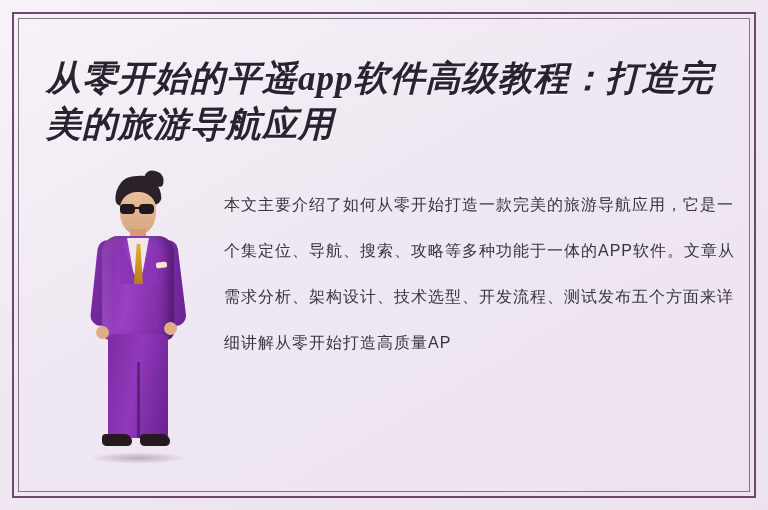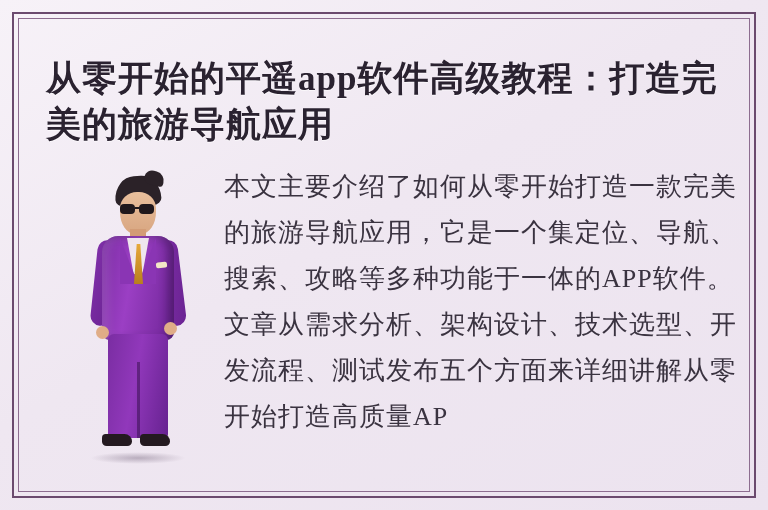--- a/index.html
+++ b/index.html
@@ -40,31 +40,32 @@
   }
   .title {
     position: absolute;
     left: 46px;
     top: 56px;
     width: 686px;
     font-family: "Liberation Serif", serif;
     font-size: 35px;
     line-height: 46px;
     font-weight: 700;
+    font-style: italic;
     color: #2a2230;
     letter-spacing: 1px;
     text-shadow: 0 1px 0 rgba(255,255,255,0.6);
   }
   .body-text {
     position: absolute;
     left: 224px;
-    top: 164px;
+    top: 182px;
     width: 520px;
-    font-family: Liberation Serif, serif;
-    font-size: 26px;
+    font-family: Liberation Sans, sans-serif;
+    font-size: 16px;
     line-height: 46px;
     color: #3a3340;
     letter-spacing: 1px;
   }
   
   .figure {
     position: absolute;
     left: 72px;
     top: 176px;
     width: 130px;

